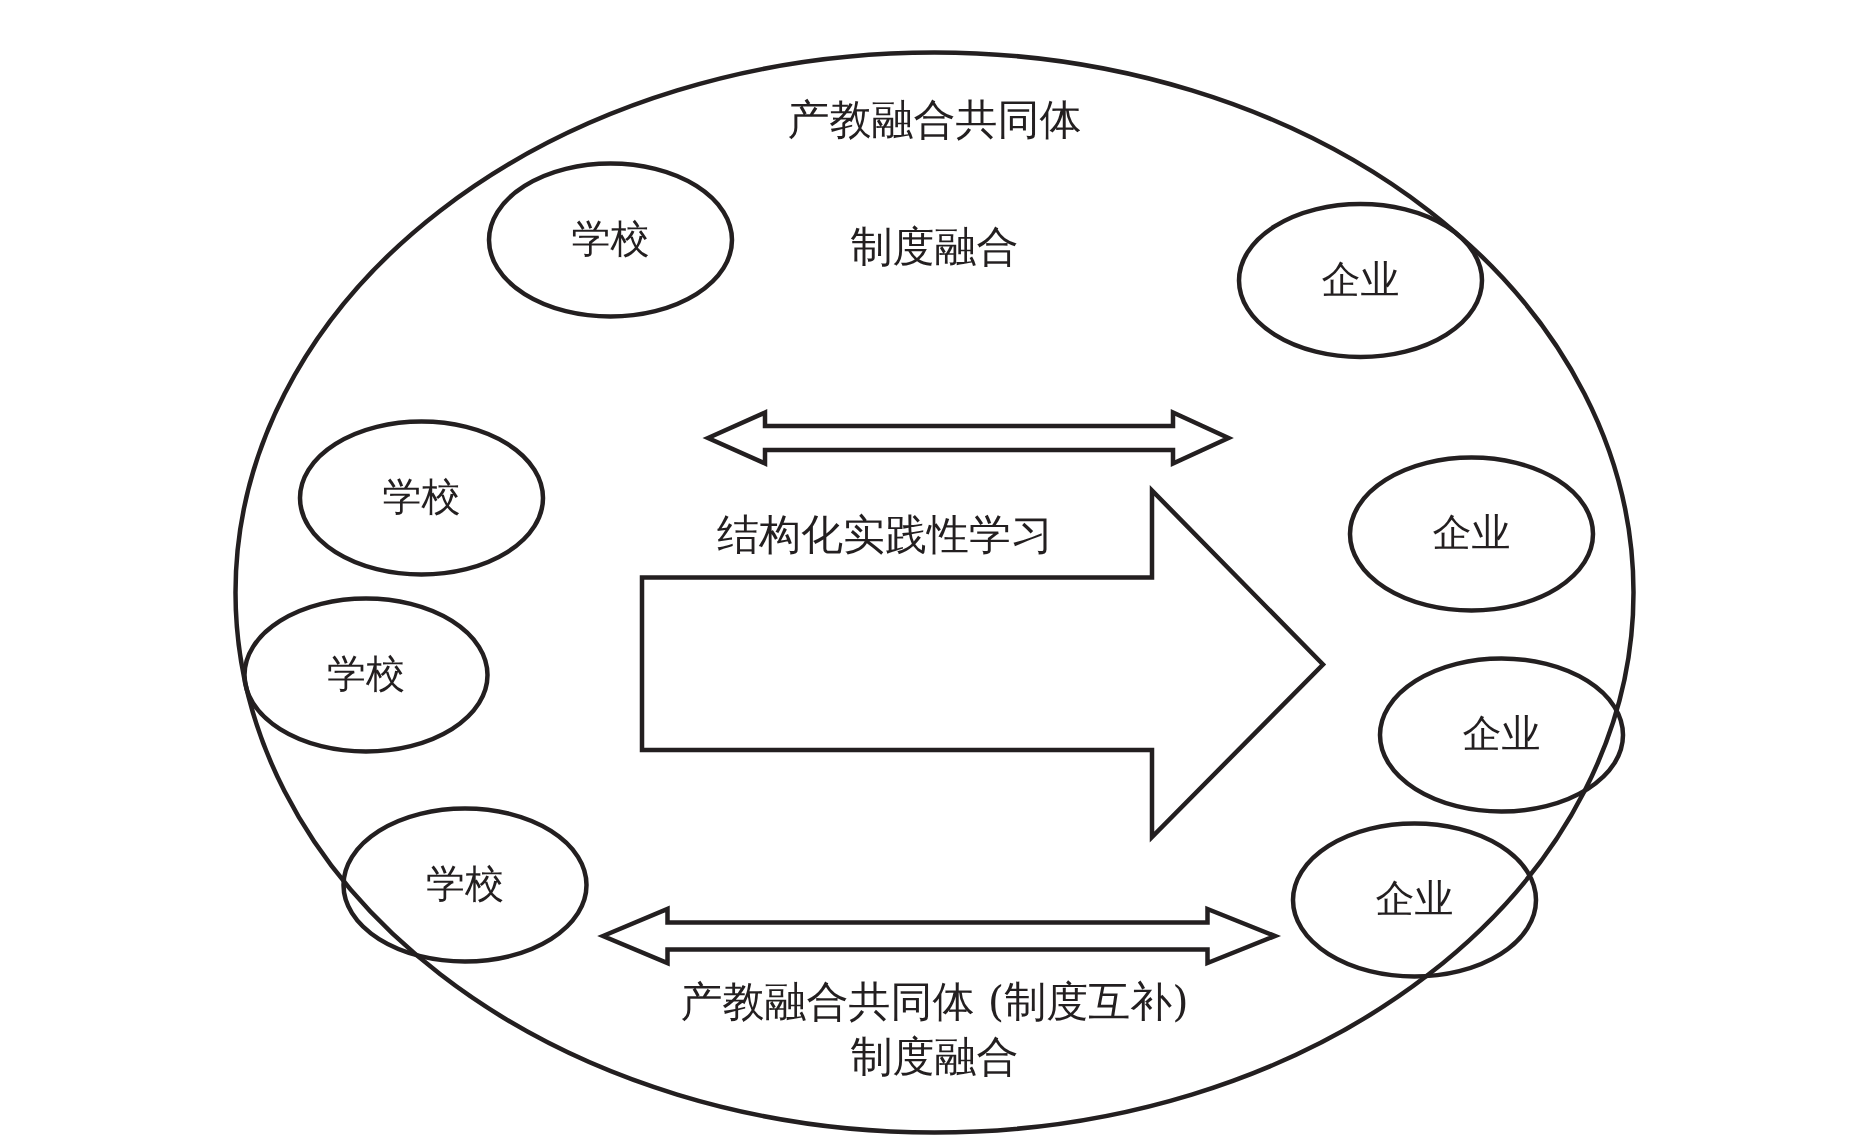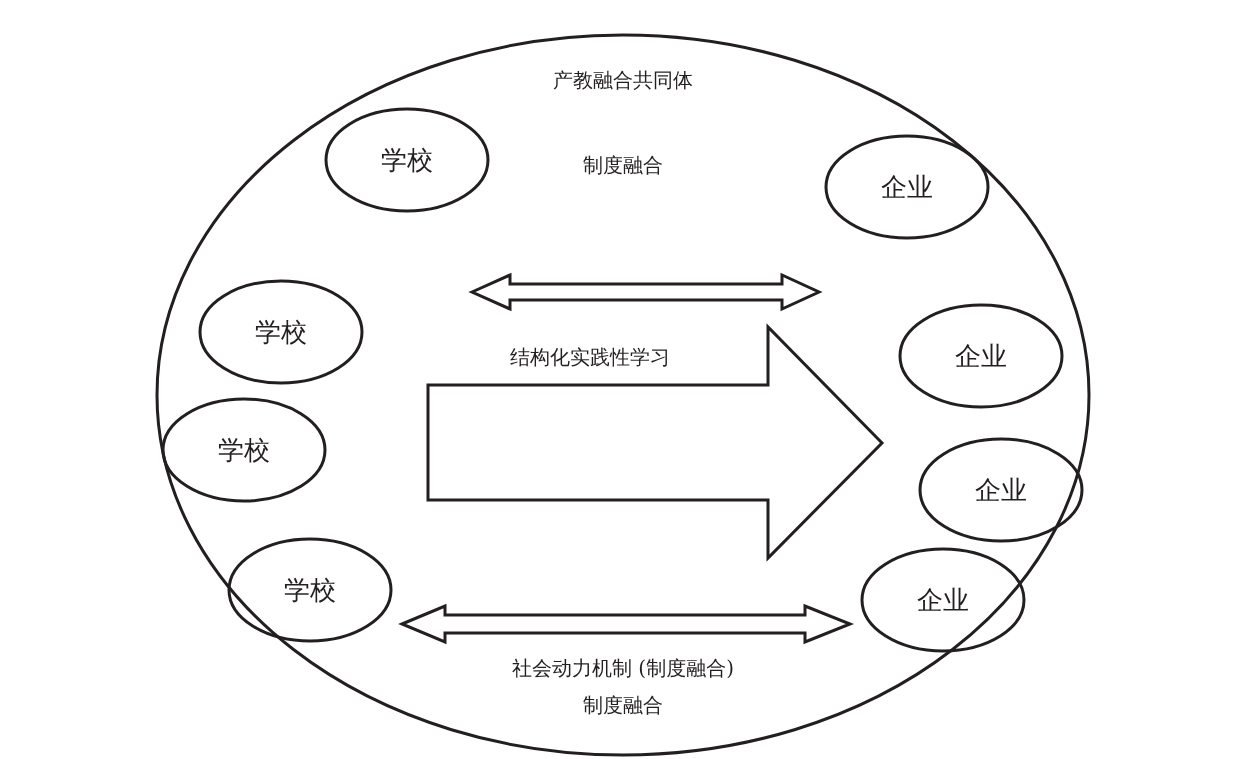--- a/index.html
+++ b/index.html
@@ -1,21 +1,21 @@
 <!DOCTYPE html>
 <html><head>
 <meta charset="utf-8">
 <style>
   html, body { margin:0; padding:0; background:#ffffff; }
   body { width:1246px; height:759px; position:relative; overflow:hidden;
          font-family:"DejaVu Serif", "Liberation Serif", serif; color:#231f20; }
   svg { position:absolute; left:0; top:0; }
   .shape { fill:none; stroke:#231f20; stroke-width:3; }
   .arrow { fill:#ffffff; stroke:#231f20; stroke-width:3; stroke-linejoin:miter; }
-  .lbl { position:absolute; font-size:20px; line-height:1; white-space:nowrap; transform:translate(-50%,-50%); }
+  .lbl { position:absolute; font-size:28px; line-height:1; white-space:nowrap; transform:translate(-50%,-50%); }
   .node-lbl { font-size:26px; }
 </style>
 </head>
 <body>
 
 <svg width="1246" height="759" viewBox="0 0 1246 759">
 
   <ellipse class="shape" cx="623" cy="395" rx="466" ry="360"></ellipse>
 
   <ellipse class="shape" cx="407" cy="160" rx="81" ry="51"></ellipse>
@@ -31,21 +31,21 @@
   <polygon class="arrow" points="472,292 510,275 510,284 782,284 782,275 819,292 782,309 782,300 510,300 510,309"></polygon>
 
   <polygon class="arrow" points="428,385 768,385 768,327 882,443 768,558 768,500 428,500"></polygon>
 
   <polygon class="arrow" points="402,624 445,606 445,615 805,615 805,606 850,624 805,642 805,633 445,633 445,642"></polygon>
 </svg>
 
 <div class="lbl" style="left:623px; top:80px;">产教融合共同体</div>
 <div class="lbl" style="left:623px; top:165px;">制度融合</div>
 <div class="lbl" style="left:590px; top:357px;">结构化实践性学习</div>
-<div class="lbl" style="left:623px; top:668px;">社会动力机制 (制度融合)</div>
+<div class="lbl" style="left:623px; top:668px;">产教融合共同体 (制度互补)</div>
 <div class="lbl" style="left:623px; top:705px;">制度融合</div>
 
 <div class="lbl node-lbl" style="left:407px; top:160px;">学校</div>
 <div class="lbl node-lbl" style="left:281px; top:332px;">学校</div>
 <div class="lbl node-lbl" style="left:244px; top:450px;">学校</div>
 <div class="lbl node-lbl" style="left:310px; top:590px;">学校</div>
 
 <div class="lbl node-lbl" style="left:907px; top:187px;">企业</div>
 <div class="lbl node-lbl" style="left:981px; top:356px;">企业</div>
 <div class="lbl node-lbl" style="left:1001px; top:490px;">企业</div>

